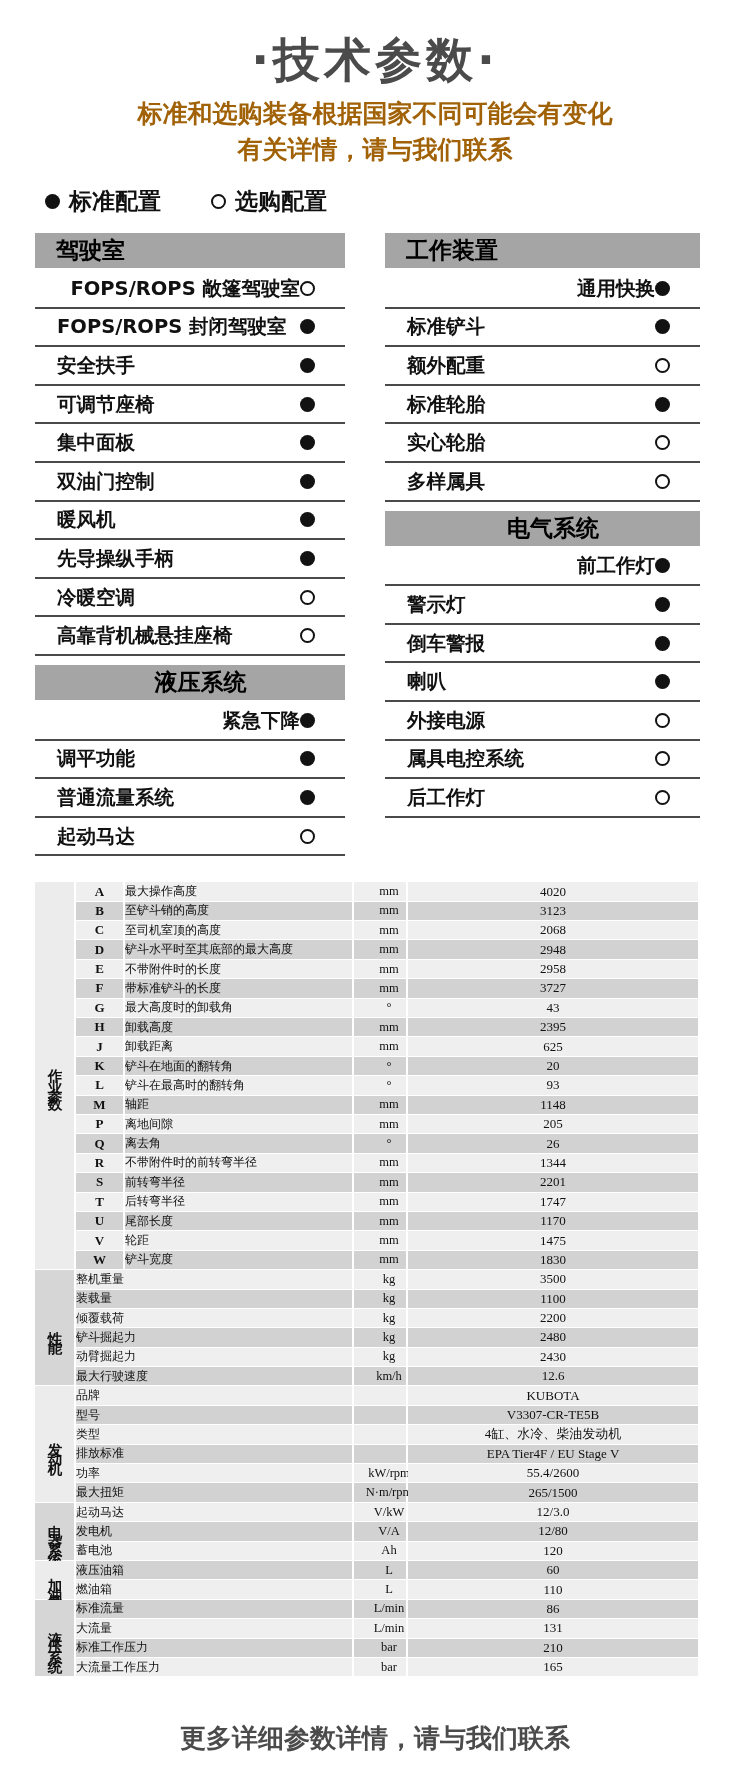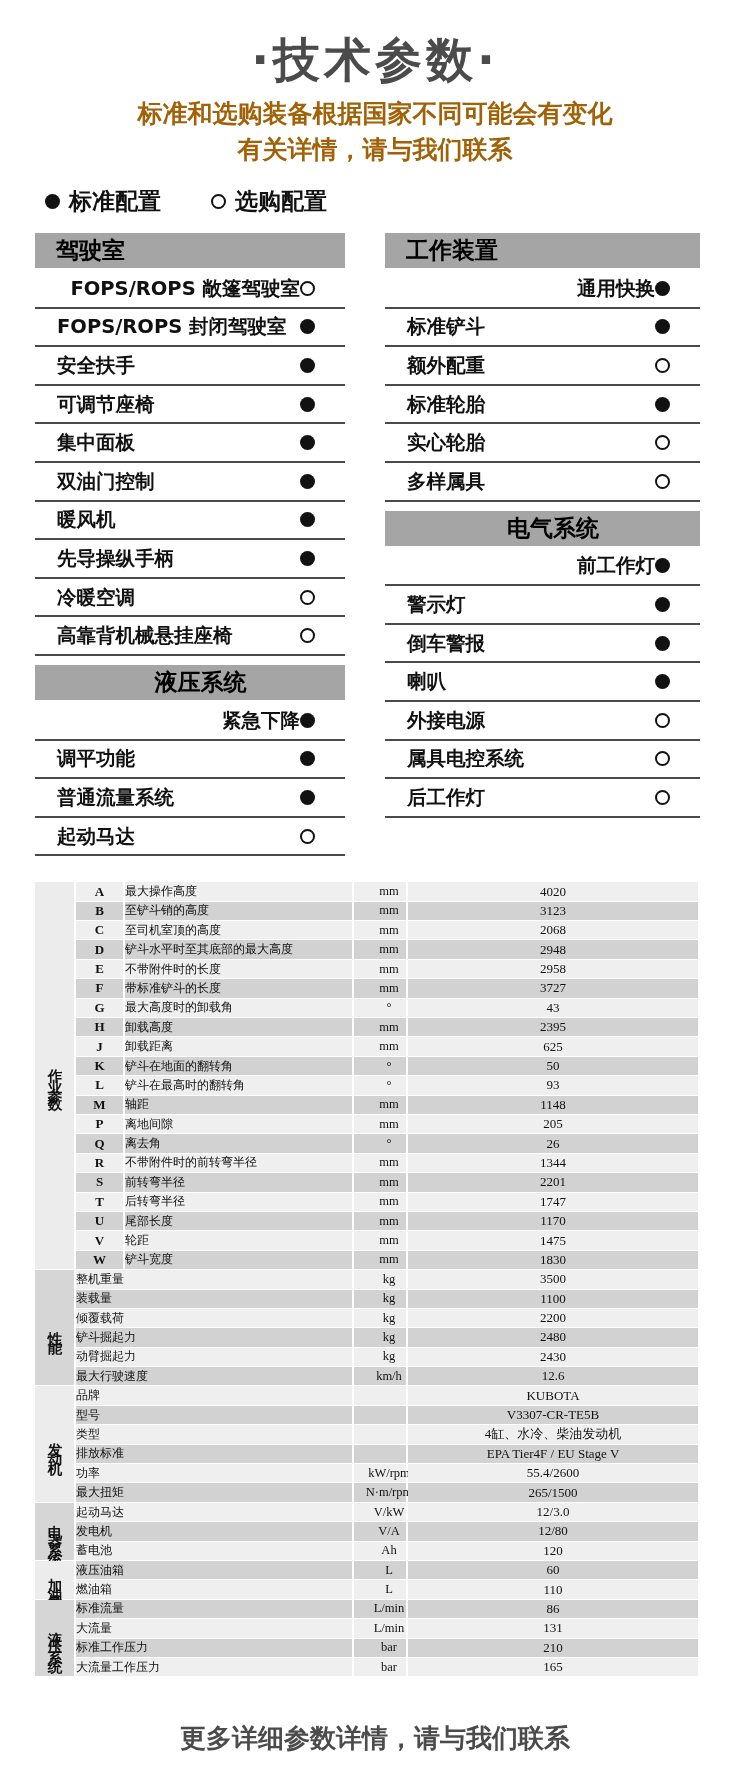--- a/index.html
+++ b/index.html
@@ -303,21 +303,21 @@
           <div class="trow light">
             <div class="tkey">J</div>
             <div class="tlabel">卸载距离</div>
             <div class="tunit">mm</div>
             <div class="tvalue">625</div>
           </div>
           <div class="trow dark">
             <div class="tkey">K</div>
             <div class="tlabel">铲斗在地面的翻转角</div>
             <div class="tunit">°</div>
-            <div class="tvalue">50</div>
+            <div class="tvalue">20</div>
           </div>
           <div class="trow light">
             <div class="tkey">L</div>
             <div class="tlabel">铲斗在最高时的翻转角</div>
             <div class="tunit">°</div>
             <div class="tvalue">93</div>
           </div>
           <div class="trow dark">
             <div class="tkey">M</div>
             <div class="tlabel">轴距</div>

